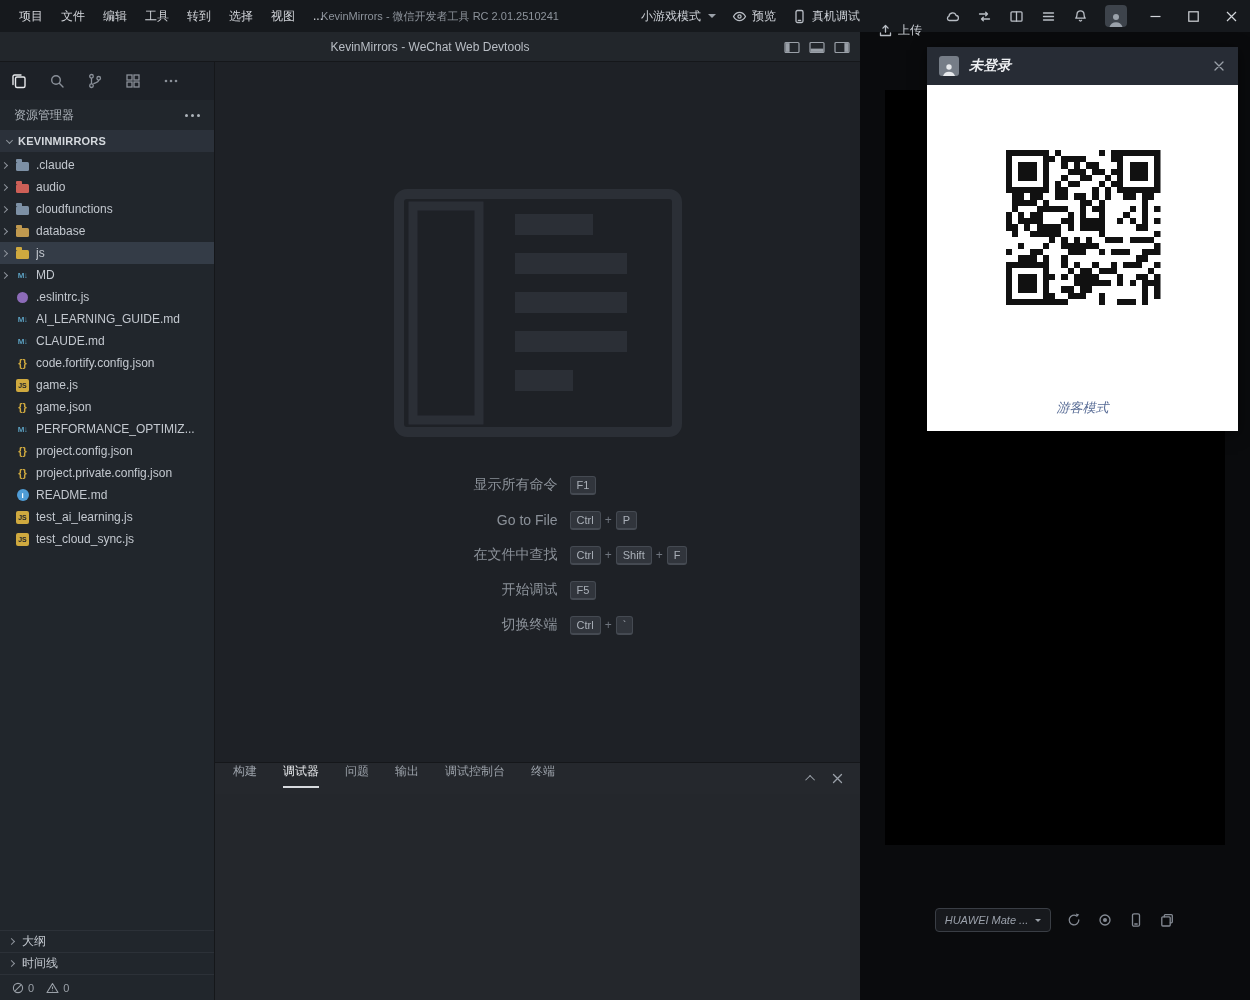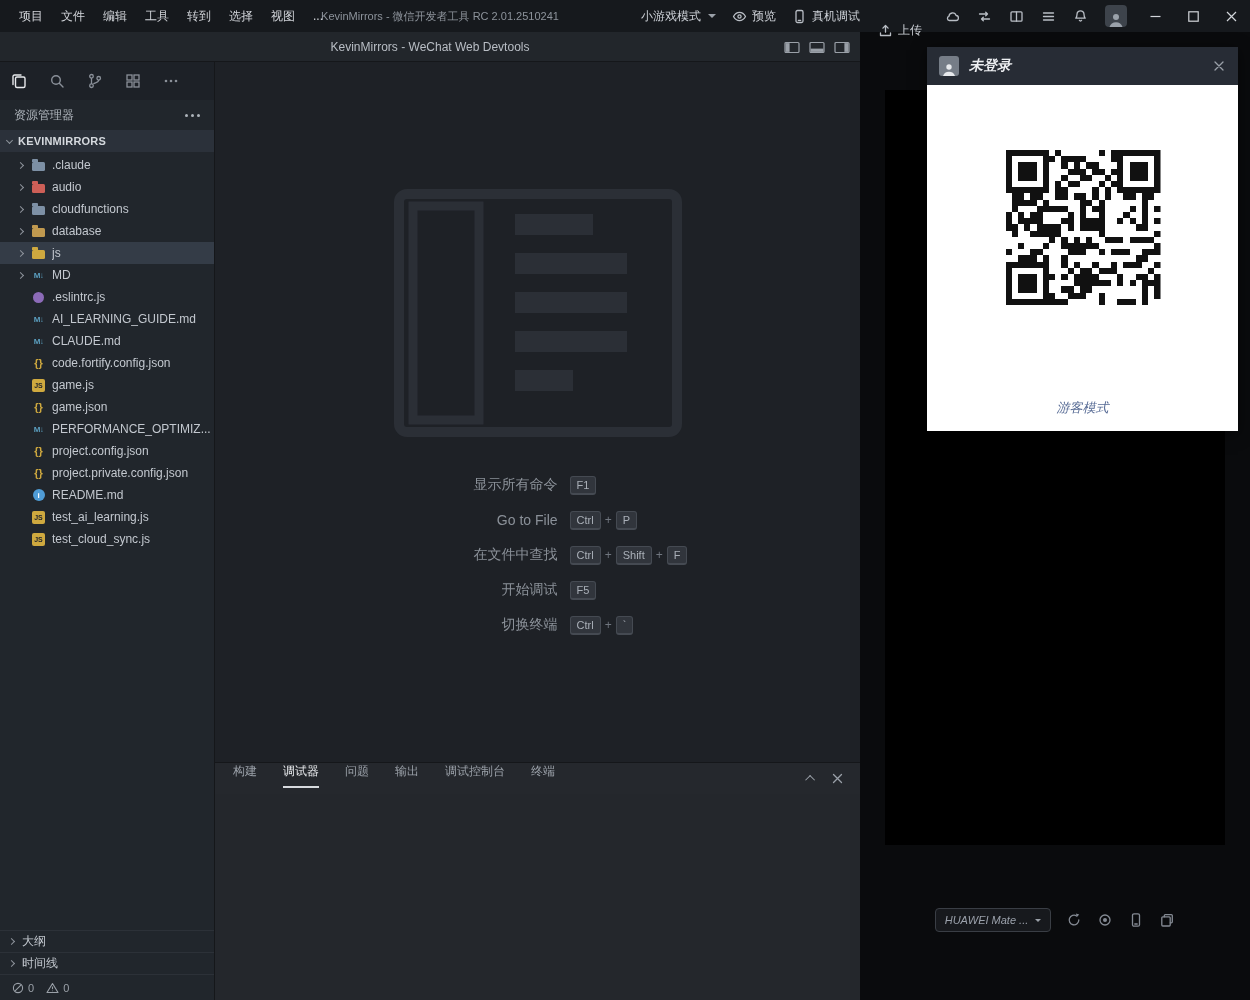--- a/index.html
+++ b/index.html
@@ -24,21 +24,21 @@
   .wt-icons { position:absolute; right:10px; top:0; height:30px; display:flex; align-items:center; gap:9px; }
 
   
   .sidebar { position:absolute; top:62px; left:0; width:215px; bottom:0; background:#21262c; border-right:1px solid #15171a; }
   .activity-row { height:38px; display:flex; align-items:center; padding-left:10px; gap:20px; background:#1d2127; }
   .explorer-head { height:30px; display:flex; align-items:center; padding:0 14px; font-size:12px; color:#aeb4bb; }
   .explorer-head .dots { margin-left:auto; display:flex; gap:3px; }
   .dot { width:3px; height:3px; border-radius:50%; background:#aeb4bb; }
   .root-row { height:22px; background:#2b313a; display:flex; align-items:center; padding-left:7px; font-size:11px; font-weight:bold; letter-spacing:.2px; color:#d5d9de; }
   .tree { padding-top:2px; }
-  .tree-row { height:22px; display:flex; align-items:center; padding-left:16px; font-size:12px; color:#c3c8cf; white-space:nowrap; cursor:default; }
+  .tree-row { height:22px; display:flex; align-items:center; font-size:12px; color:#c3c8cf; white-space:nowrap; cursor:default; }
   .tree-row.selected { background:#343c47; }
   .tree-label { overflow:hidden; text-overflow:ellipsis; }
   .chev { width:5px; height:5px; border-right:1.4px solid #8d939b; border-bottom:1.4px solid #8d939b; flex:none; }
   .chev-right { transform:rotate(-45deg); margin:0 8px 0 2px; }
   .chev-down { transform:rotate(45deg); margin:0 6px 2px 0; }
   .chev-gap { width:15px; flex:none; }
   .ticon { display:inline-flex; width:15px; justify-content:center; align-items:center; margin-right:6px; flex:none; font-weight:bold; }
   .folder-icon { position:relative; width:13px; height:9px; background:currentColor; border-radius:1.5px; margin-top:3px; }
   .folder-icon::before { content:''; position:absolute; top:-3px; left:0; width:6px; height:3px; background:currentColor; border-radius:1px 1px 0 0; }
   .md-icon { color:#5b9fc0; font-size:8px; letter-spacing:-.5px; }

